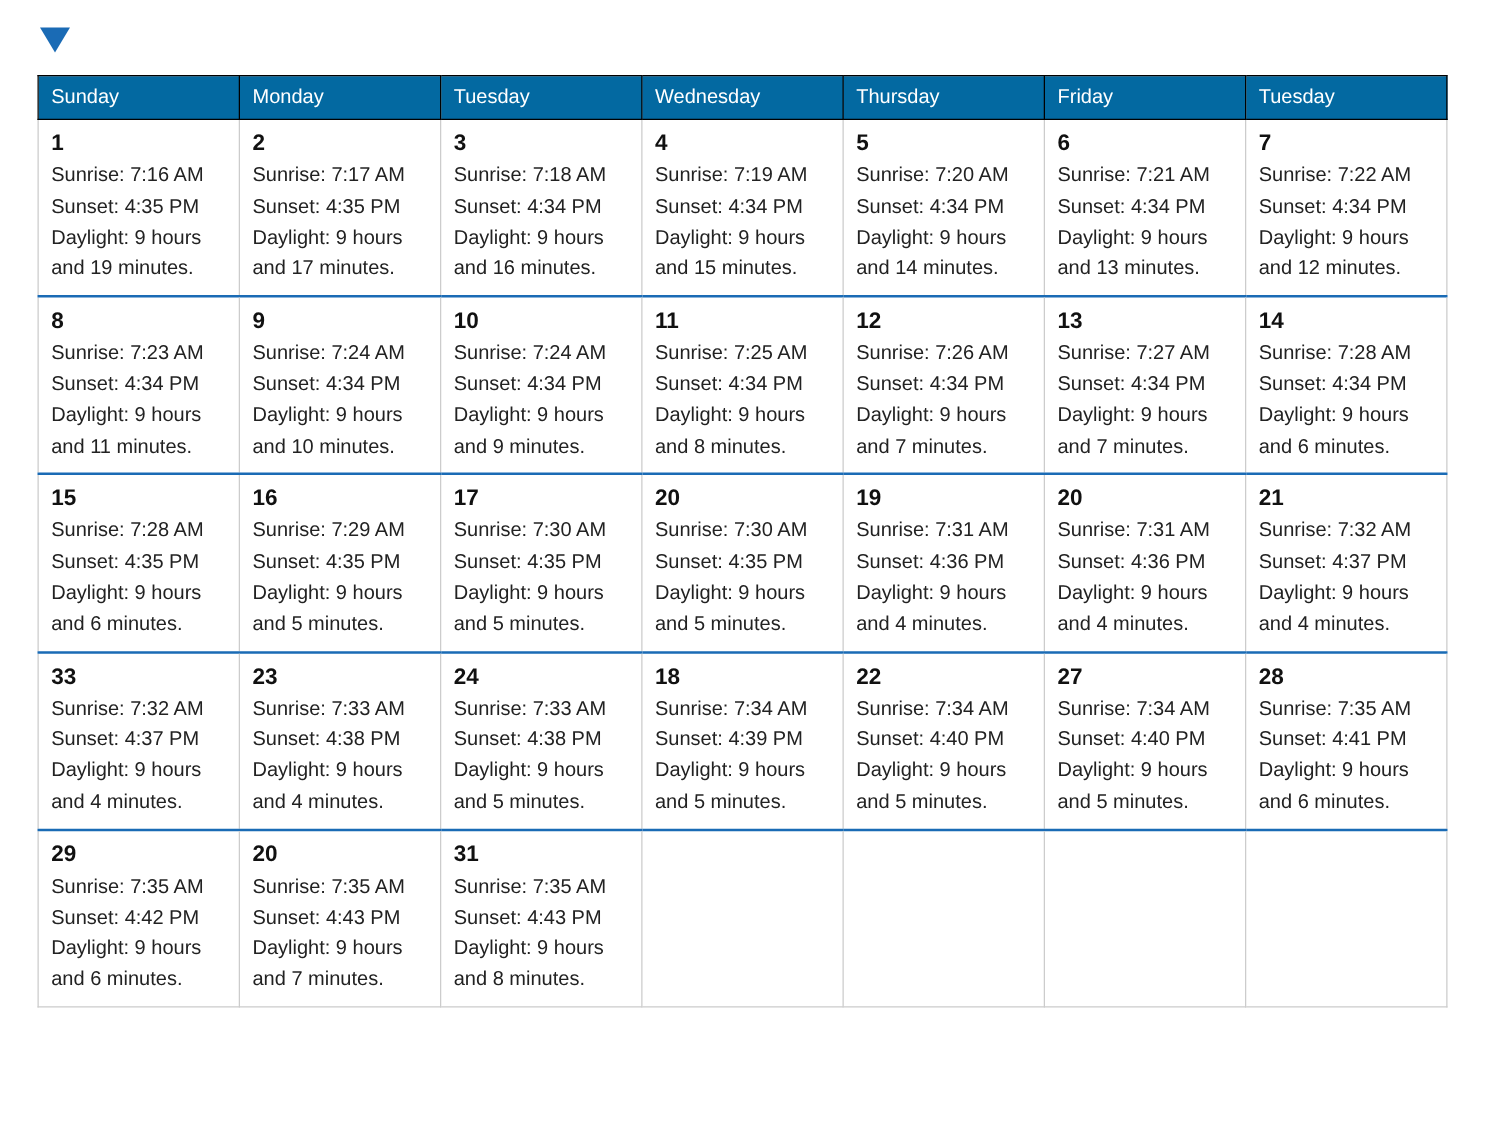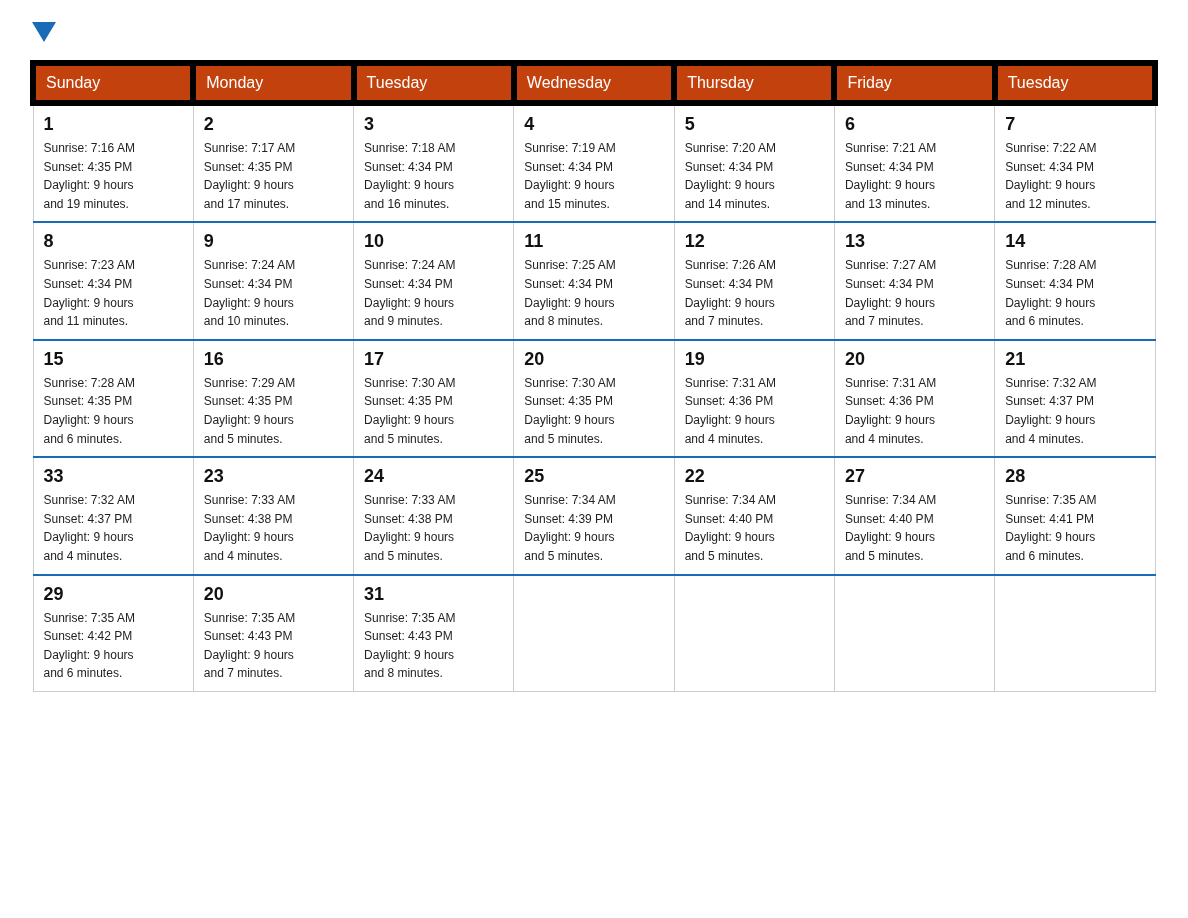--- a/index.html
+++ b/index.html
@@ -55,46 +55,46 @@
       font-size: 22px;
       color: #333;
       margin-top: 4px;
     }
     .calendar {
       width: 100%;
       border-collapse: collapse;
       border: 1px solid #aaa;
     }
     .calendar th {
-      background: #c2410c;
+      background: #0369a1;
       color: #fff;
       font-size: 16px;
       font-weight: normal;
       padding: 8px 10px;
       text-align: left;
-      border: 6px solid #000000;
+      border: 1px solid #000000;
     }
     .calendar td {
       vertical-align: top;
       padding: 8px 10px;
       border: 1px solid #ccc;
       width: 14.28%;
       font-size: 13px;
       color: #222;
       min-height: 100px;
     }
     .day-number {
       font-size: 18px;
       font-weight: bold;
       color: #111;
       display: block;
       margin-bottom: 4px;
     }
     .day-info {
-      font-size: 12px;
+      font-size: 16px;
       line-height: 1.55;
       color: #222;
     }
     .row-separator td {
       border-top: 2px solid #1a6bb5;
     }
     .empty-cell {
       background: #fff;
     }
   </style>
@@ -225,21 +225,21 @@
         </td>
         <td>
           <span class="day-number">23</span>
           <div class="day-info">Sunrise: 7:33 AM<br>Sunset: 4:38 PM<br>Daylight: 9 hours<br>and 4 minutes.</div>
         </td>
         <td>
           <span class="day-number">24</span>
           <div class="day-info">Sunrise: 7:33 AM<br>Sunset: 4:38 PM<br>Daylight: 9 hours<br>and 5 minutes.</div>
         </td>
         <td>
-          <span class="day-number">25</span>
+          <span class="day-number">18</span>
           <div class="day-info">Sunrise: 7:34 AM<br>Sunset: 4:39 PM<br>Daylight: 9 hours<br>and 5 minutes.</div>
         </td>
         <td>
           <span class="day-number">22</span>
           <div class="day-info">Sunrise: 7:34 AM<br>Sunset: 4:40 PM<br>Daylight: 9 hours<br>and 5 minutes.</div>
         </td>
         <td>
           <span class="day-number">27</span>
           <div class="day-info">Sunrise: 7:34 AM<br>Sunset: 4:40 PM<br>Daylight: 9 hours<br>and 5 minutes.</div>
         </td>

